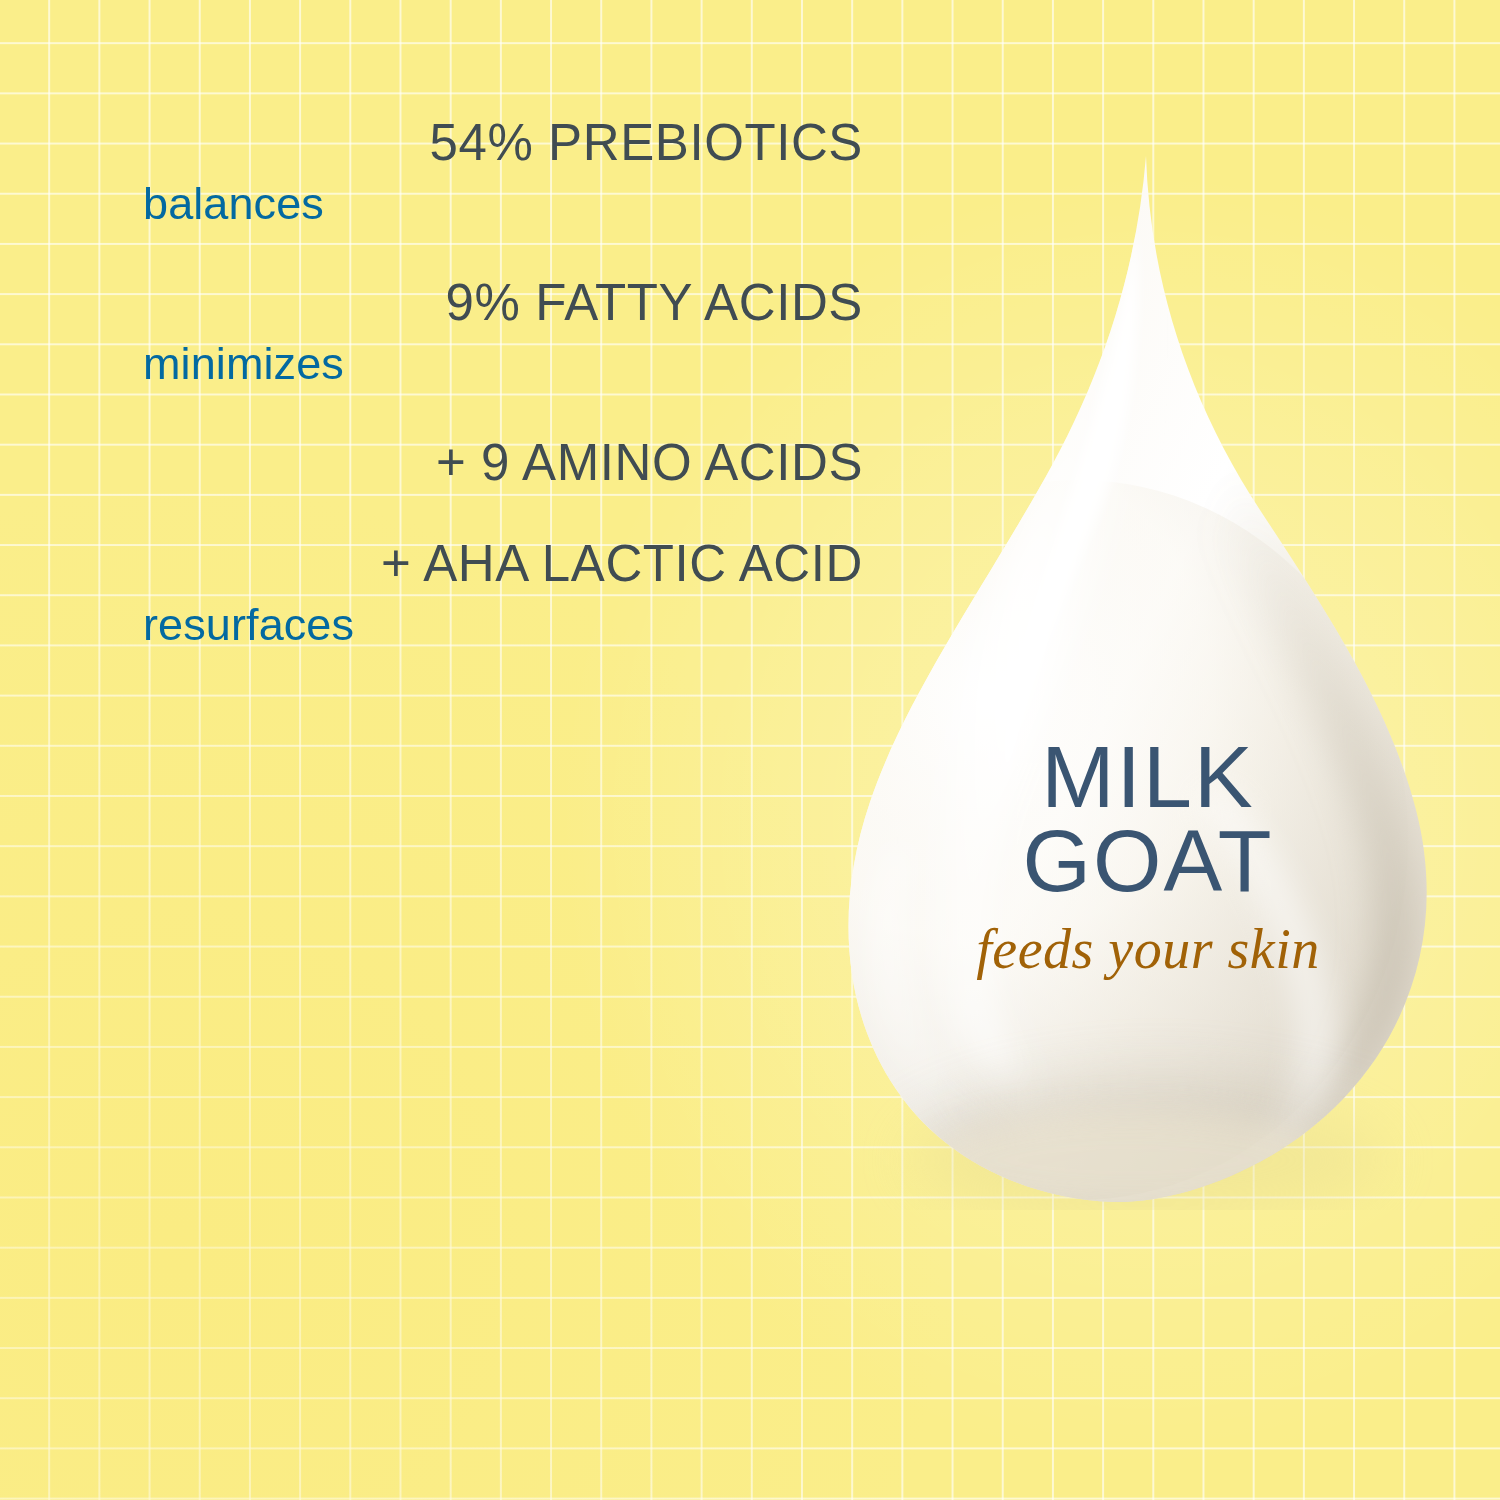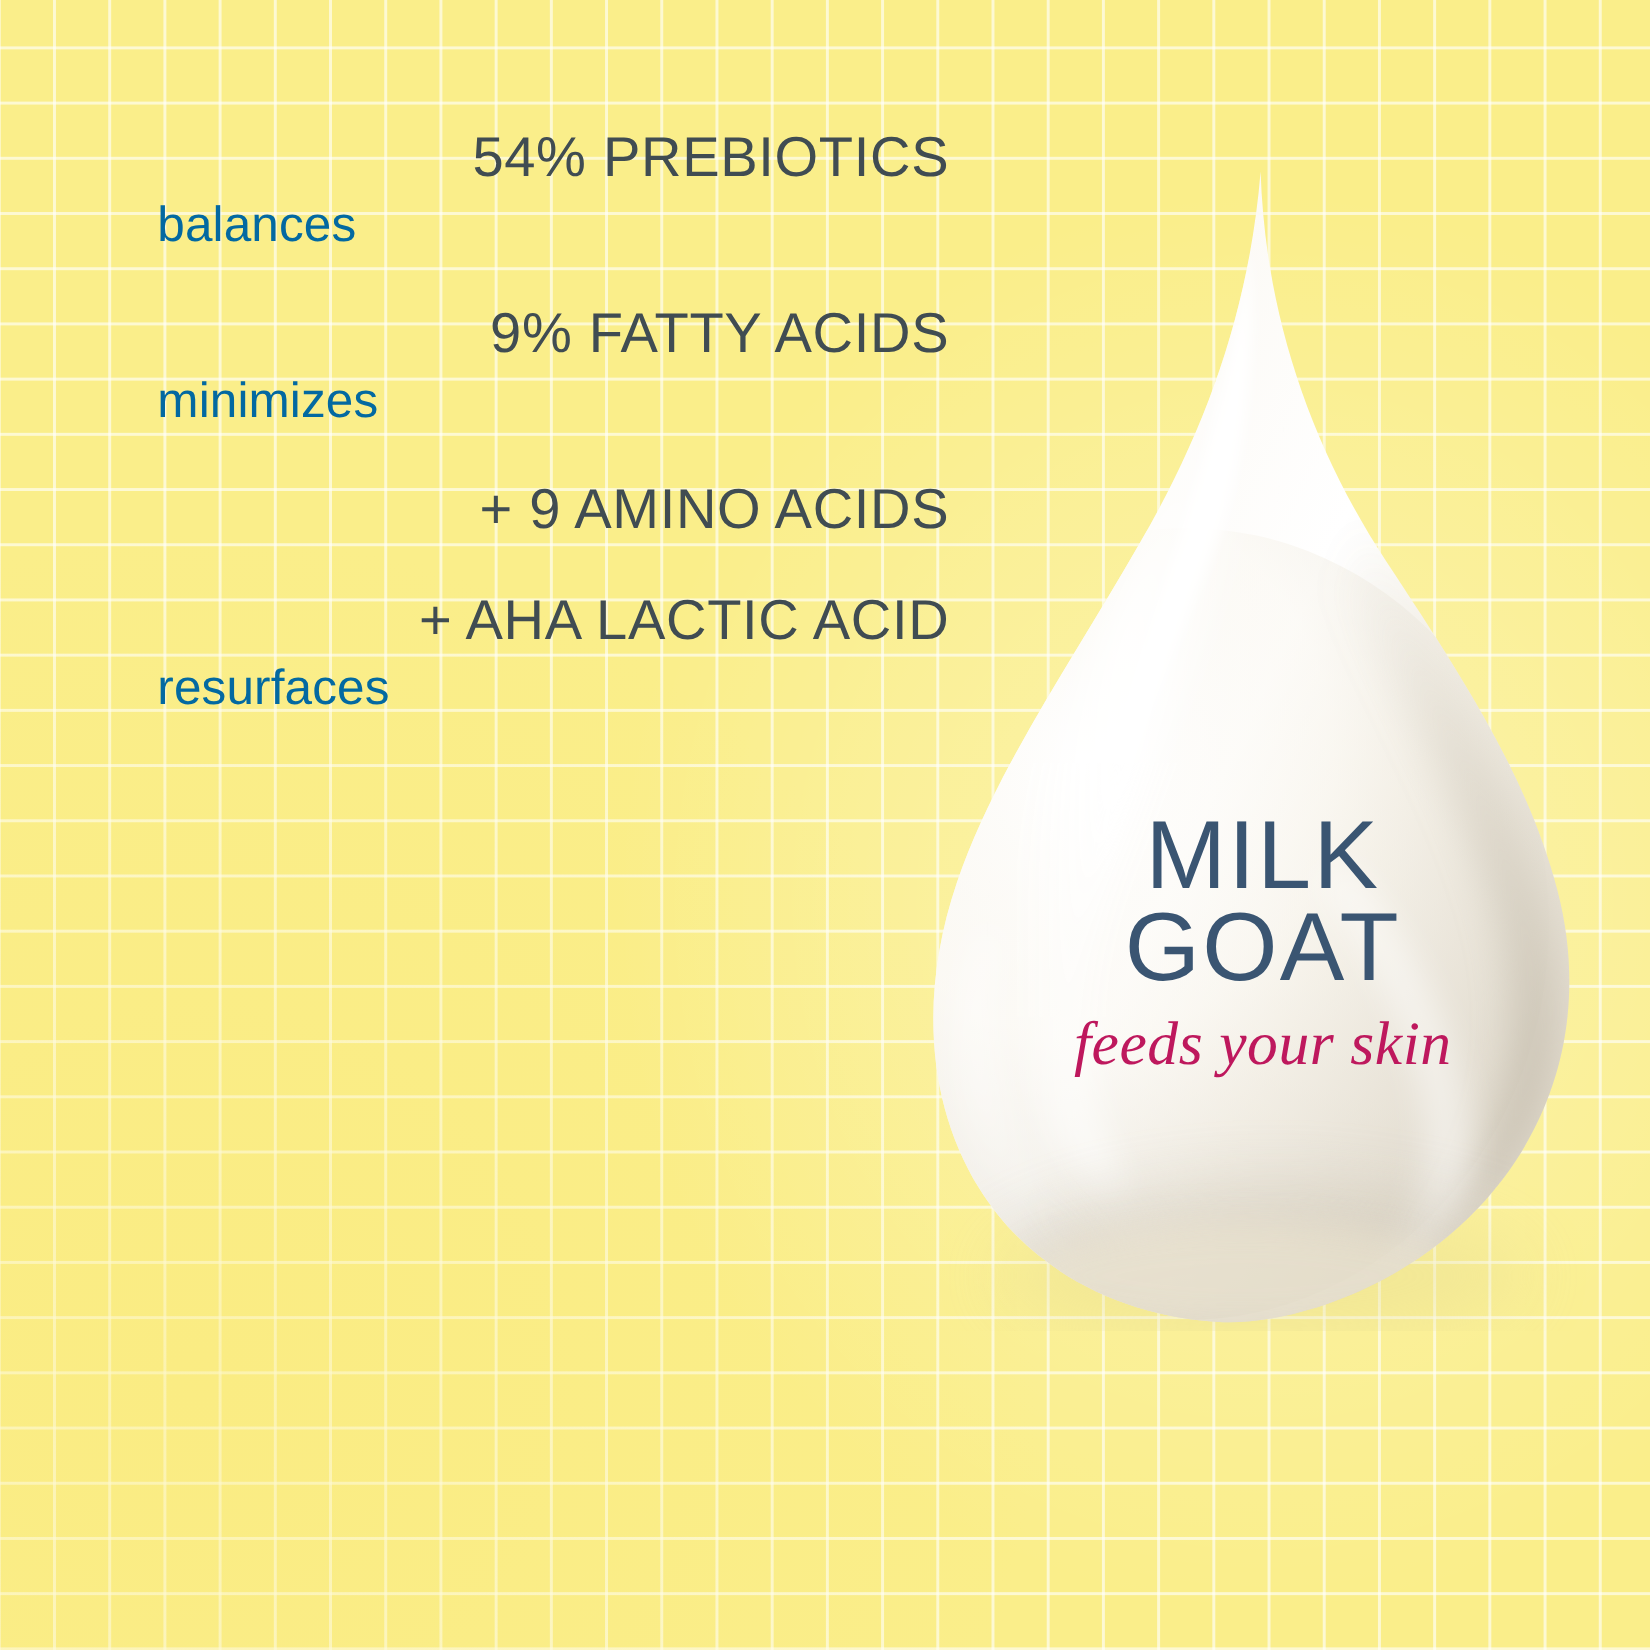--- a/index.html
+++ b/index.html
@@ -83,21 +83,21 @@
     font-weight:400;
   }
   #droplet-tagline{
     display:block;
     margin-top:16px;
     font-family:"Liberation Serif", serif;
     font-style:italic;
     font-size:56px;
     line-height:60px;
     letter-spacing:0.5px;
-    color:#be185d;
+    color:#a16207;
   }
 </style>
 </head>
 <body>
 
 <div id="bg-grid"></div>
 <div id="bg-tone"></div>
 
 <div id="ingredient-list">
 

